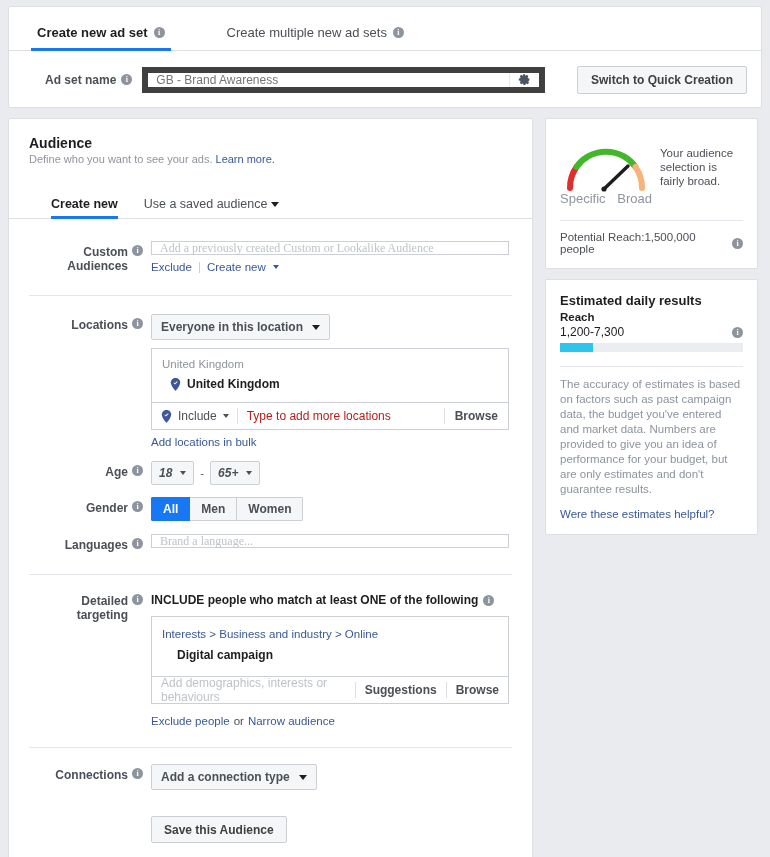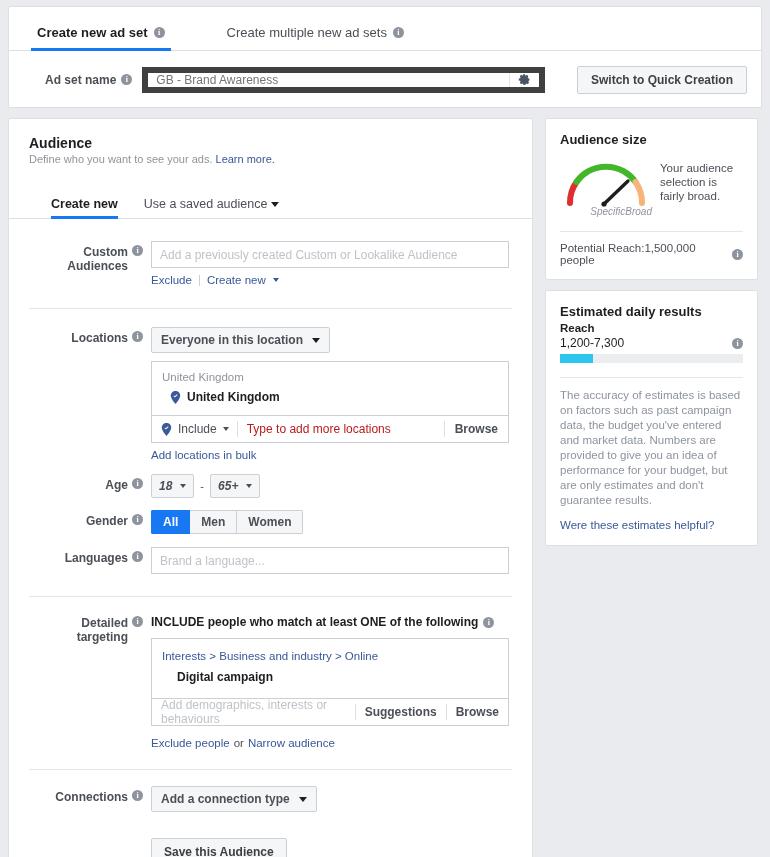--- a/index.html
+++ b/index.html
@@ -101,23 +101,23 @@
   .frow { display: flex; padding: 0 20px; margin-top: 18px; }
   .flabel {
     width: 122px; text-align: right; padding-right: 8px; padding-top: 4px;
     font-size: 12px; font-weight: bold; color: #4b4f56;
     display: flex; align-items: flex-start; justify-content: flex-end; gap: 4px;
   }
   .flabel span.t { line-height: 14px; }
   .fcontrol { flex: 1; }
 
   .txtinput {
-    width: 358px; height: 27px; border: 1px solid #ccd0d5; background: #fff;
+    width: 358px; height: 14px; border: 1px solid #ccd0d5; background: #fff;
     display: flex; align-items: center; padding: 0 8px;
-    font-size: 12px; color: #bec3c9;
+    font-size: 12px; color: #bec3c9; font-family: Liberation Serif, serif;
   }
   .sublinks { margin-top: 6px; font-size: 11.5px; color: #385898; display: flex; align-items: center; gap: 7px; }
   .divider-v { width: 1px; height: 11px; background: #ccd0d5; display: inline-block; }
 
   .dd-btn {
     display: inline-flex; align-items: center; gap: 9px;
     background: #f5f6f7; border: 1px solid #ccd0d5; border-radius: 2px;
     height: 26px; padding: 0 9px; font-size: 12px; font-weight: bold; color: #4b4f56;
     cursor: pointer;
   }
@@ -155,21 +155,21 @@
   .dt-act { padding: 0 9px; font-size: 12px; font-weight: bold; color: #4b4f56; cursor: pointer; }
 
   .hr { height: 1px; background: #e4e6eb; margin: 22px 20px 0 20px; }
 
   
   .panel { background: #fff; border: 1px solid #dddfe2; border-radius: 2px; padding: 13px 14px; }
   .panel + .panel { margin-top: 10px; }
   .p-title { font-size: 13px; font-weight: bold; color: #1c1e21; }
   .gauge-row { display: flex; margin-top: 8px; gap: 8px; }
   .gauge-wrap { width: 92px; }
-  .gauge-lbls { display: flex; justify-content: flex-end; font-size: 10px; color: #90949c; margin-top: -4px; font-style: italic; }
+  .gauge-lbls { display: flex; justify-content: space-between; font-size: 13px; color: #90949c; margin-top: -4px; }
   .gauge-txt { font-size: 11.5px; color: #4b4f56; line-height: 14px; padding-top: 6px; flex: 1; }
   .p-hr { height: 1px; background: #e4e6eb; margin: 14px 0 10px 0; }
   .reach-line { font-size: 11.5px; color: #4b4f56; display: flex; align-items: center; gap: 5px; }
   .p-sub { font-size: 11.5px; font-weight: bold; color: #1c1e21; margin-top: 3px; }
   .p-val-row { display: flex; align-items: center; justify-content: space-between; margin-top: 2px; }
   .p-val { font-size: 12px; color: #1c1e21; }
   .bar-track { height: 9px; background: #ebedf0; margin-top: 4px; position: relative; }
   .bar-fill { position: absolute; left: 0; top: 0; bottom: 0; background: #2ec5ec; }
   .p-body { font-size: 11.5px; color: #8d949e; line-height: 15px; }
   .p-link { font-size: 11.5px; color: #385898; margin-top: 11px; display: inline-block; cursor: pointer; }
@@ -381,21 +381,20 @@
         <div class="fcontrol">
           <button class="btn" style="height:27px;padding:0 12px;">Save this Audience</button>
         </div>
       </div>
 
     </div>
 
     <div class="side">
 
       <div class="panel">
-        <div class="p-title">Audience size</div>
         <div class="gauge-row">
           <div class="gauge-wrap">
             <svg width="92" height="52" viewBox="0 0 92 52">
               <path d="M10 48 A36 36 0 0 1 16.5 27" stroke="#e02e2e" stroke-width="6" fill="none" stroke-linecap="round"></path>
               <path d="M16.5 27 A36 36 0 0 1 75.5 27" stroke="#42b72a" stroke-width="6" fill="none" stroke-linecap="round"></path>
               <path d="M75.5 27 A36 36 0 0 1 82 48" stroke="#f7b37a" stroke-width="6" fill="none" stroke-linecap="round"></path>
               <path d="M44 49 L68 26" stroke="#1c1e21" stroke-width="3.4" stroke-linecap="round" fill="none"></path>
               <circle cx="44" cy="49" r="2.6" fill="#1c1e21"></circle>
             </svg>
             <div class="gauge-lbls">

